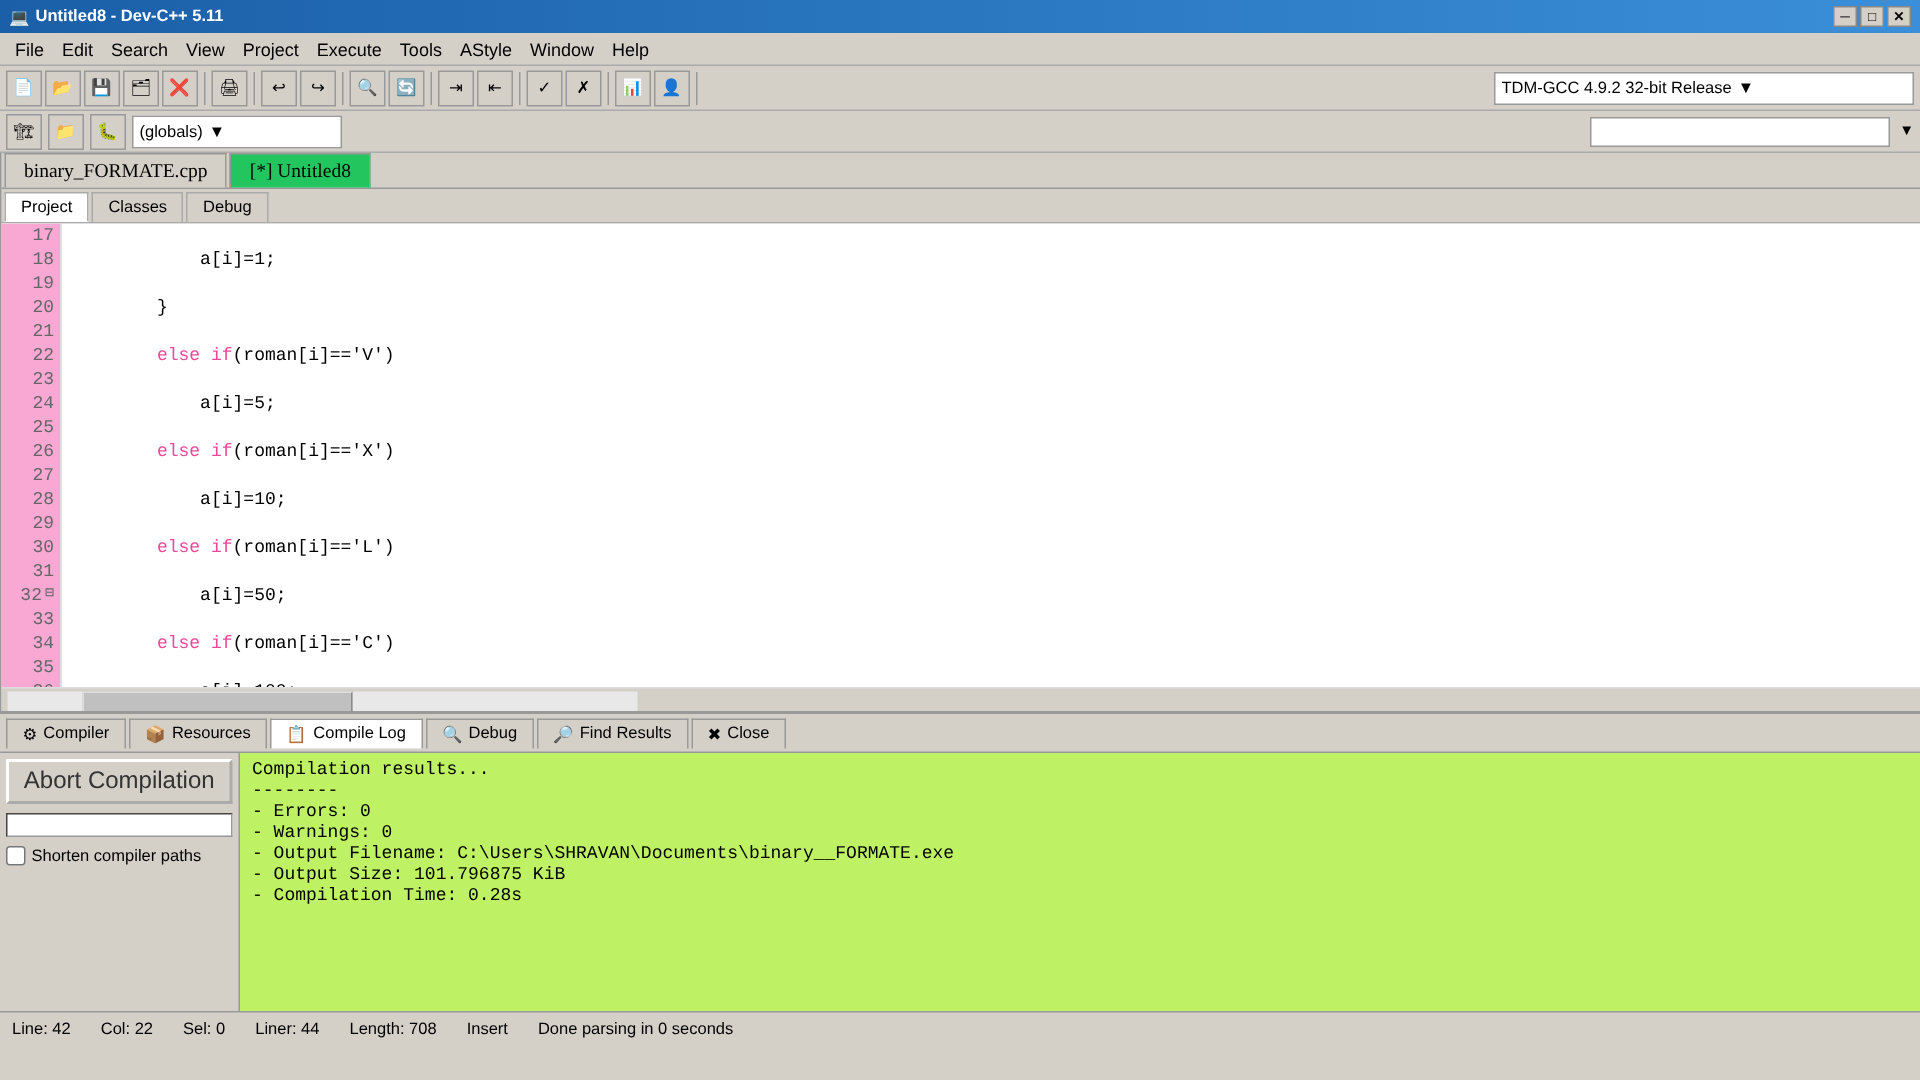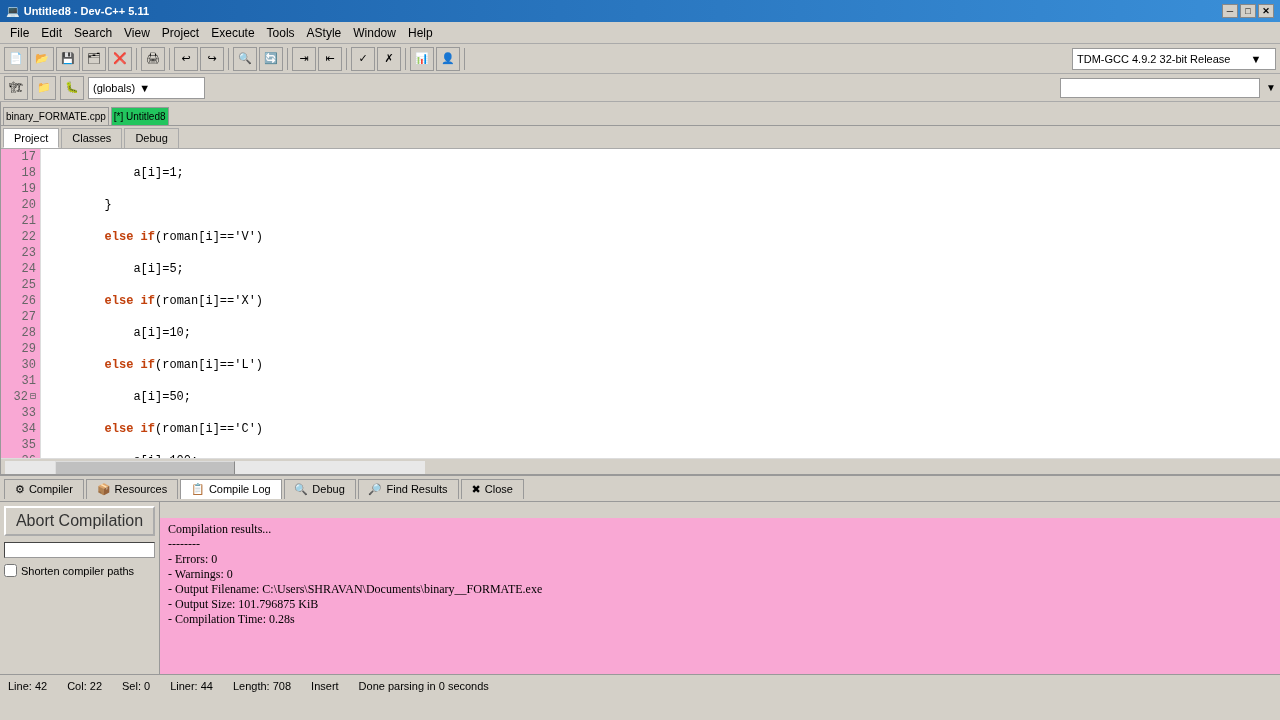--- a/index.html
+++ b/index.html
@@ -79,22 +79,22 @@
     .tb-separator { width: 1px; height: 22px; background: #999; margin: 0 2px; }
     .tb-dropdown {
       height: 22px;
       background: white;
       border: 1px solid #999;
       display: flex; align-items: center;
       padding: 0 4px;
       font-size: 11px;
       cursor: pointer;
     }
-    #globals-dropdown { width: 117px; }
-    #compiler-dropdown { width: 204px; gap: 16px; }
+    #globals-dropdown { width: 140px; }
+    #compiler-dropdown { width: 280px; }
 
     
     #left-panel-tabs {
       display: flex;
       background: #d4d0c8;
       border-bottom: 1px solid #aaa;
       padding-top: 2px;
     }
     .left-tab {
       padding: 3px 10px;
@@ -117,27 +117,28 @@
 
     
     #file-tabs {
       height: 24px;
       background: #d4d0c8;
       display: flex;
       align-items: flex-end;
       border-bottom: 1px solid #999;
     }
     .file-tab {
-      padding: 3px 2px;
-      font-size: 10px;
+      padding: 3px 12px;
+      font-size: 13px;
       border: 1px solid #999;
       border-bottom: none;
       background: #d4d0c8;
       cursor: pointer;
       margin-left: 2px;
+      font-family: Liberation Serif, serif;
     }
     .file-tab.active { background: #22c55e; }
 
     
     #code-area {
       flex: 1;
       background: white;
       overflow: hidden;
       font-family: 'Courier New', monospace;
       font-size: 12px;
@@ -180,21 +181,21 @@
       line-height: 16px;
       display: block;
     }
 
     .code-line {
       line-height: 16px;
       display: block;
     }
 
     
-    .kw { color: #c2410c; font-weight: bold; }
+    .kw { color: #ec4899; font-weight: normal; }
 
     
     #bottom-panel {
       height: 200px;
       background: #d4d0c8;
       border-top: 2px solid #999;
       display: flex;
       flex-direction: column;
     }
 
@@ -253,27 +254,26 @@
     .checkbox-row {
       display: flex;
       align-items: center;
       gap: 4px;
       font-size: 11px;
     }
     .checkbox-row input { cursor: pointer; }
 
     #bottom-right {
       flex: 1;
-      background: #f9a8d4;
+      background: #bef264;
       padding: 4px 8px;
-      font-family: Liberation Serif, serif;
+      font-family: Liberation Mono, monospace;
       font-size: 12px;
       overflow-y: auto;
       color: #000;
-      margin-top: 16px;
     }
 
     
     #status-bar {
       height: 22px;
       background: #d4d0c8;
       border-top: 1px solid #999;
       display: flex;
       align-items: center;
       padding: 0 8px;

